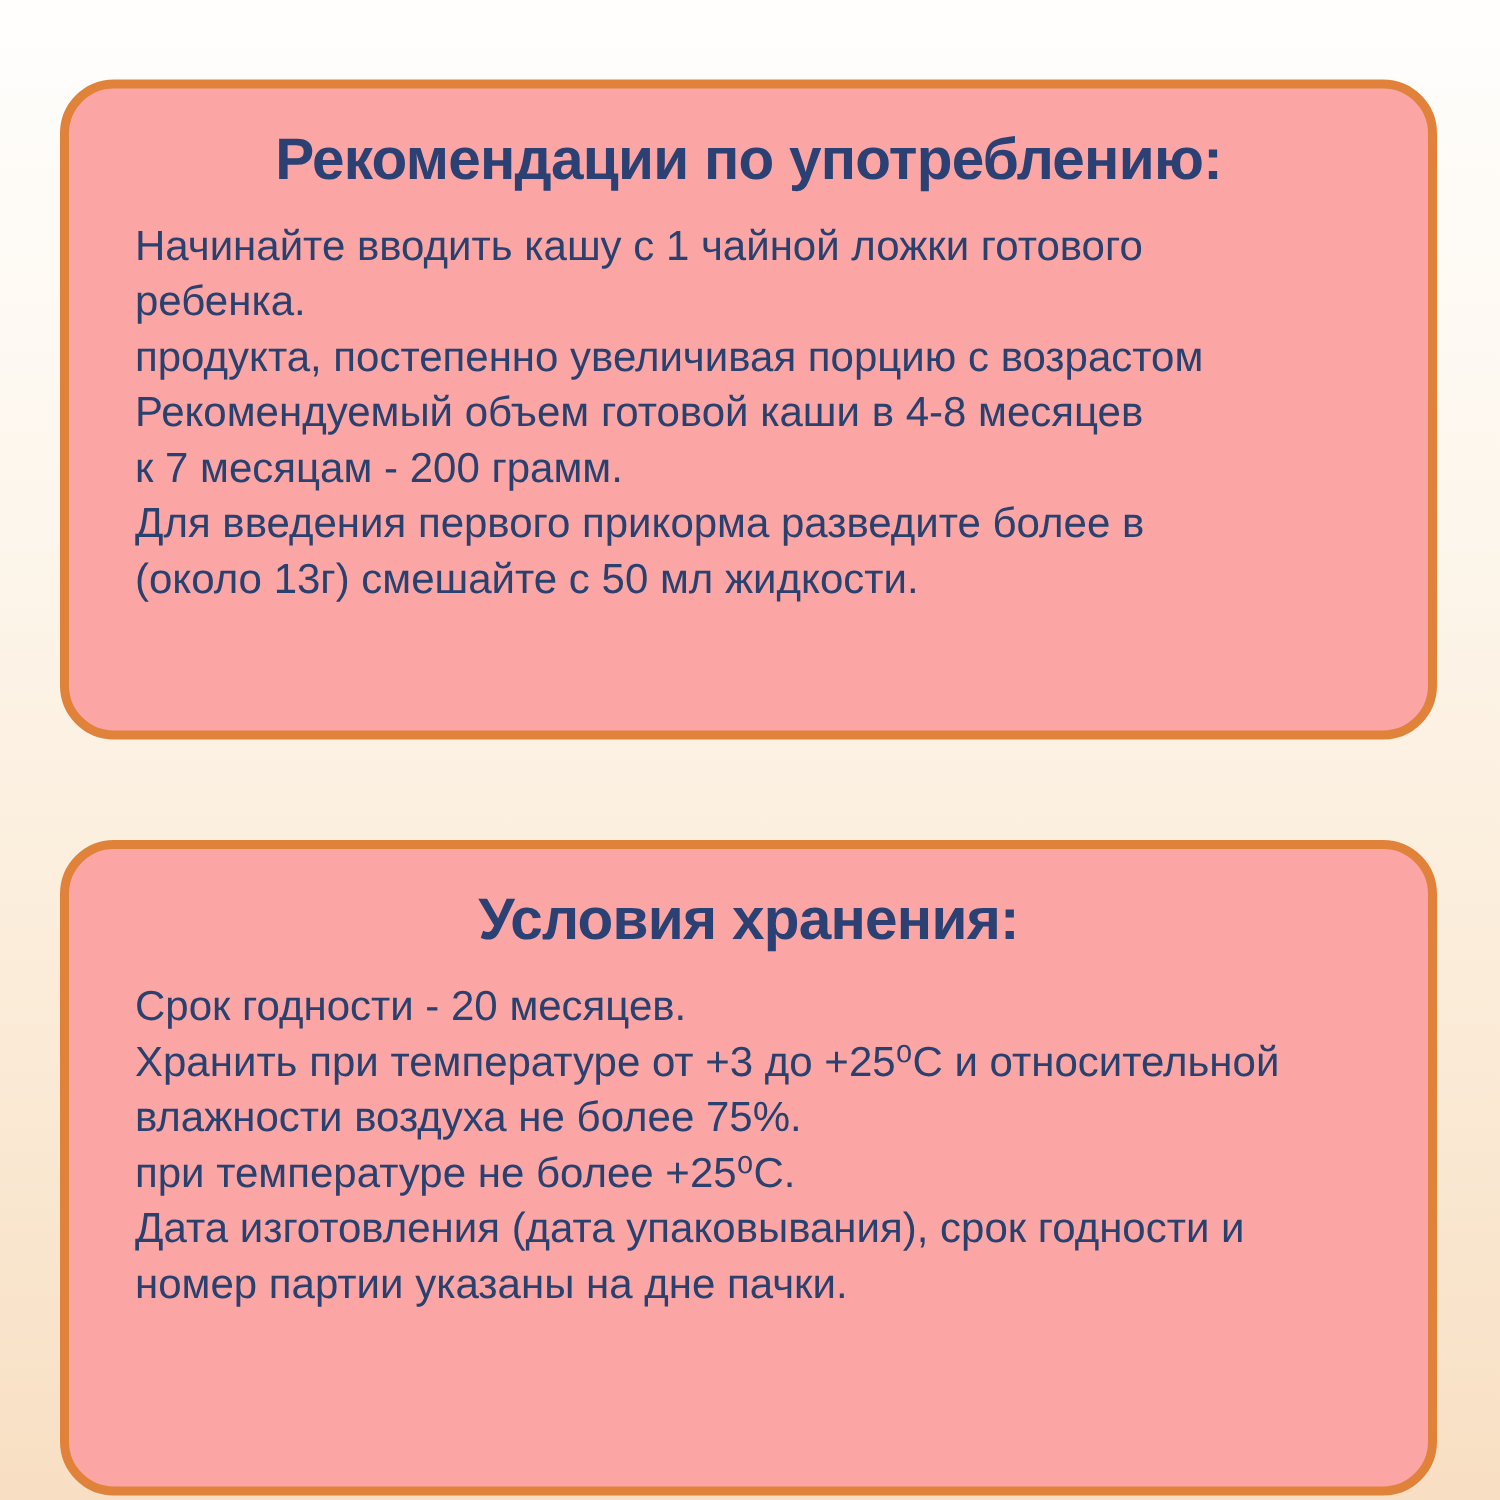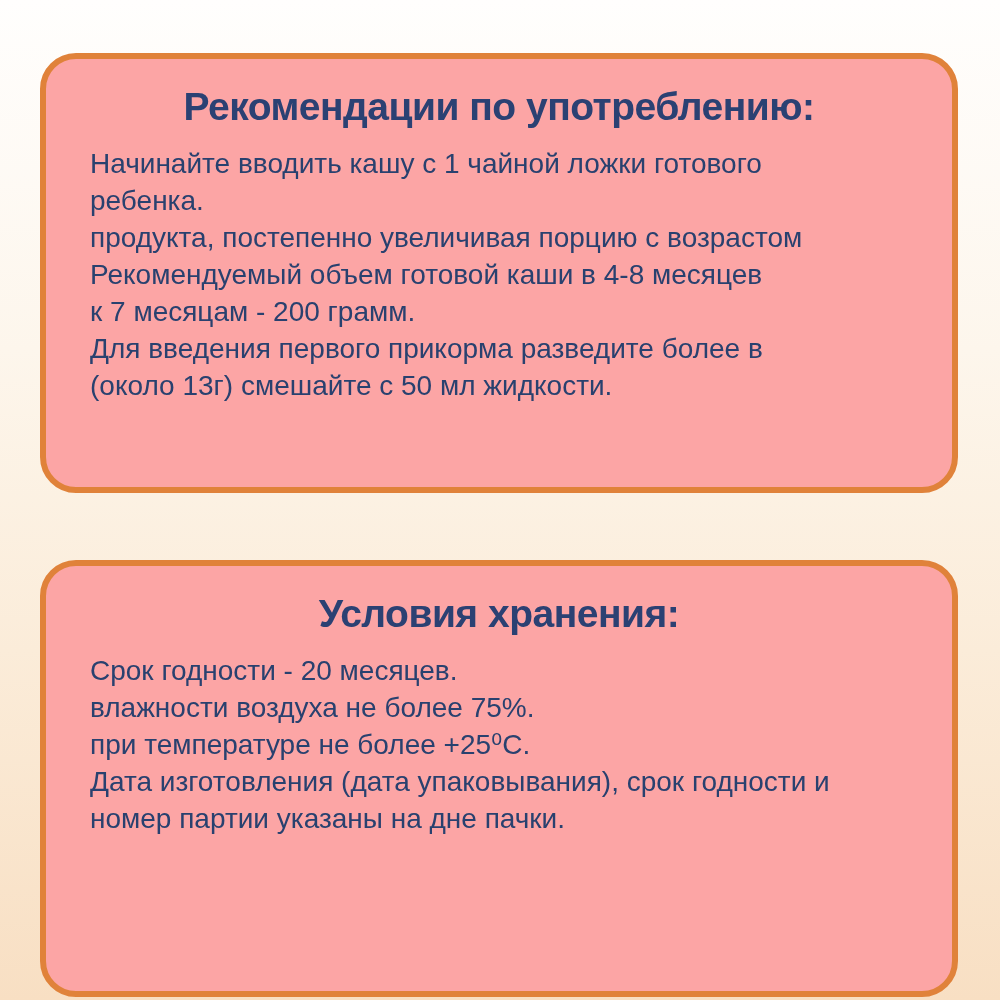--- a/index.html
+++ b/index.html
@@ -64,18 +64,19 @@
     <div class="text-line">к 7 месяцам - 200 грамм.</div>
     <div class="text-line">Для введения первого прикорма разведите более в</div>
     <div class="text-line">(около 13г) смешайте с 50 мл жидкости.</div>
   </div>
 </section>
 
 <section class="card" id="card-storage">
   <h1 class="card-title">Условия хранения:</h1>
   <div class="card-body">
     <div class="text-line">Срок годности - 20 месяцев.</div>
+    <div class="text-line">Хранить при температуре от +3 до +25⁰С и относительной</div>
     <div class="text-line">влажности воздуха не более 75%.</div>
     <div class="text-line">при температуре не более +25⁰С.</div>
     <div class="text-line">Дата изготовления (дата упаковывания), срок годности и</div>
     <div class="text-line">номер партии указаны на дне пачки.</div>
   </div>
 </section>
 
 </body></html>

